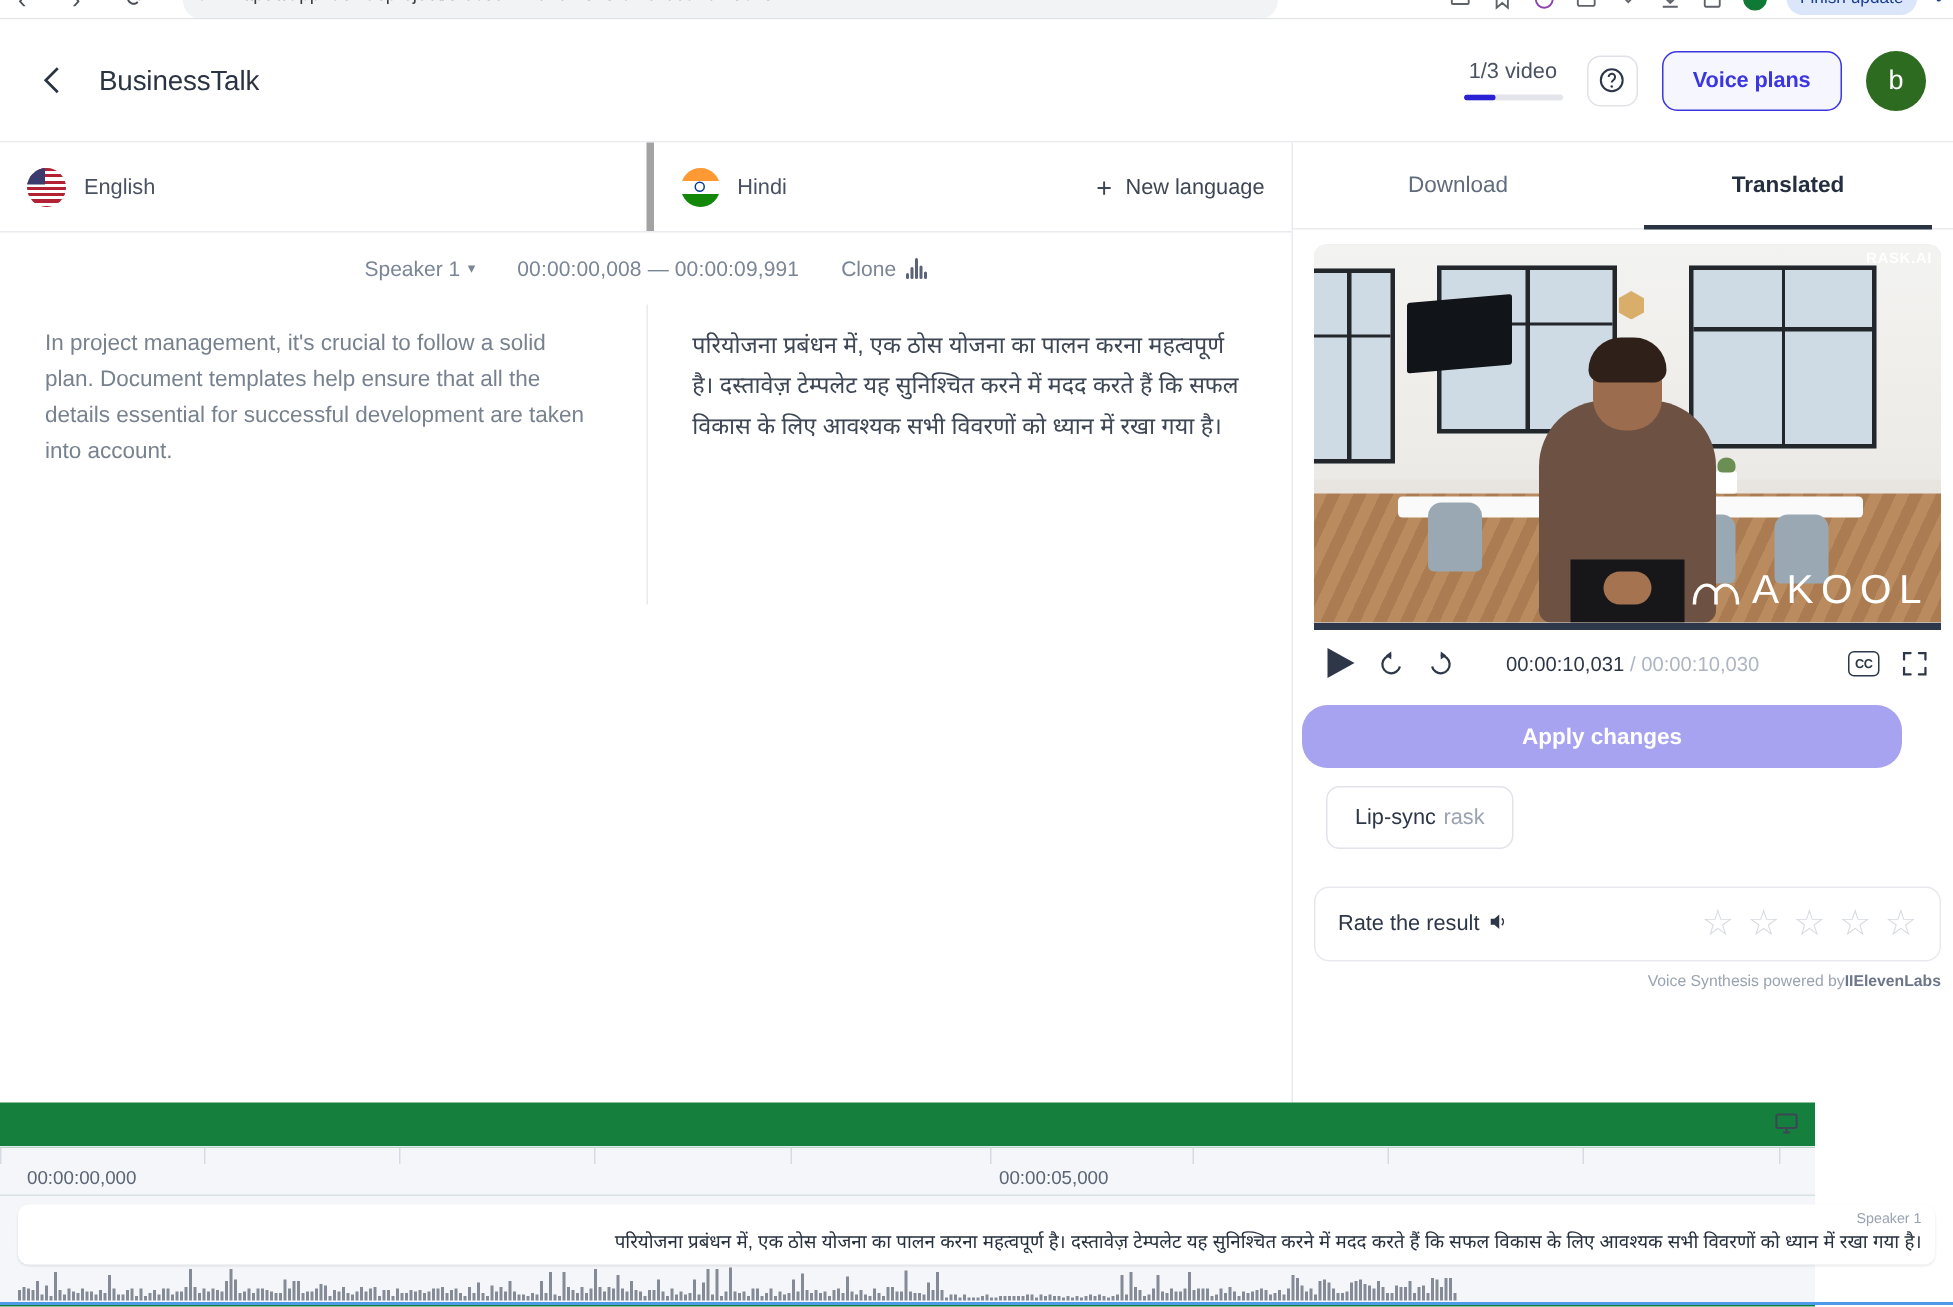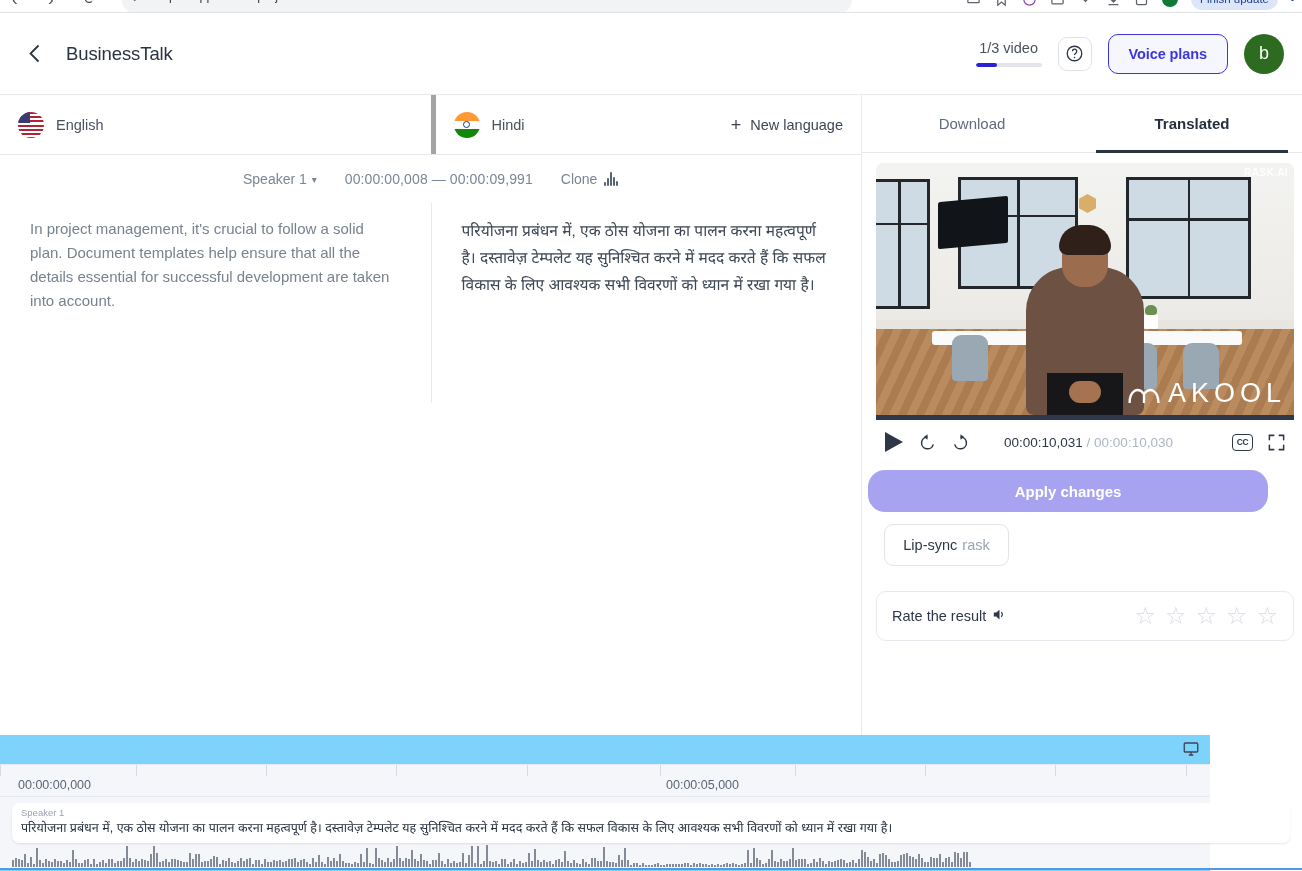--- a/index.html
+++ b/index.html
@@ -229,21 +229,21 @@
   #rate-label { font-size:14.5px; color:#2d3748; display:flex; align-items:center; gap:7px;}
   #stars { margin-left:auto; display:flex; gap:9px; }
   .star { font-size:24px; color:#d7dae1; cursor:pointer; line-height:1; }
   #powered-by {
     width:418px; margin:7px 18px 0 14px; text-align:right;
     font-size:10.5px; color:#9aa3b2;
   }
   #powered-by b { color:#6d7688; }
 
   
-  #timeline { position:absolute; top:735px; left:0; width:1210px; height:136px; background:#7dd3fc; }
+  #timeline { position:absolute; top:735px; left:0; width:1210px; height:136px; background:#15803d;text-align:right; }
   #timeline-toolbar { height:30px; position:relative; border-bottom:1px solid #e6e9ef; }
   #timeline-view-icon { position:absolute; right:10px; top:5px; cursor:pointer; color:#3d4654; }
   #ruler { height:32px; position:relative; background:#f4f6f9; border-bottom:1px solid #e6e9ef; }
   .tick { position:absolute; top:0; width:1px; height:11px; background:#d6dae2; }
   .ruler-label { position:absolute; top:13px; font-size:12.5px; color:#5c6674; }
   #track-area { position:relative; height:73px; background:#f4f6f9; }
   #clip {
     position:absolute; left:12px; top:6px; width:1278px; height:40px;
     background:#ffffff; border-radius:7px; box-shadow:0 1px 2px rgba(20,30,50,.10);
     padding:4px 9px; overflow:hidden;
@@ -469,20 +469,23 @@
       </div>
       <div id="stars">
         <span class="star">☆</span>
         <span class="star">☆</span>
         <span class="star">☆</span>
         <span class="star">☆</span>
         <span class="star">☆</span>
       </div>
     </div>
 
+    <div id="powered-by">
+      <span>Voice Synthesis powered by</span><b>IIElevenLabs</b>
+    </div>
 
   </div>
 </div>
 
 <div id="timeline">
   <div id="timeline-toolbar">
     <span id="timeline-view-icon">
       <svg width="18" height="18" viewBox="0 0 24 24" fill="none" stroke="#3d4654" stroke-width="1.8">
         <rect x="3" y="4" width="18" height="12" rx="1.5"></rect>
           <path d="M9 20h6M12 16v4"></path>

